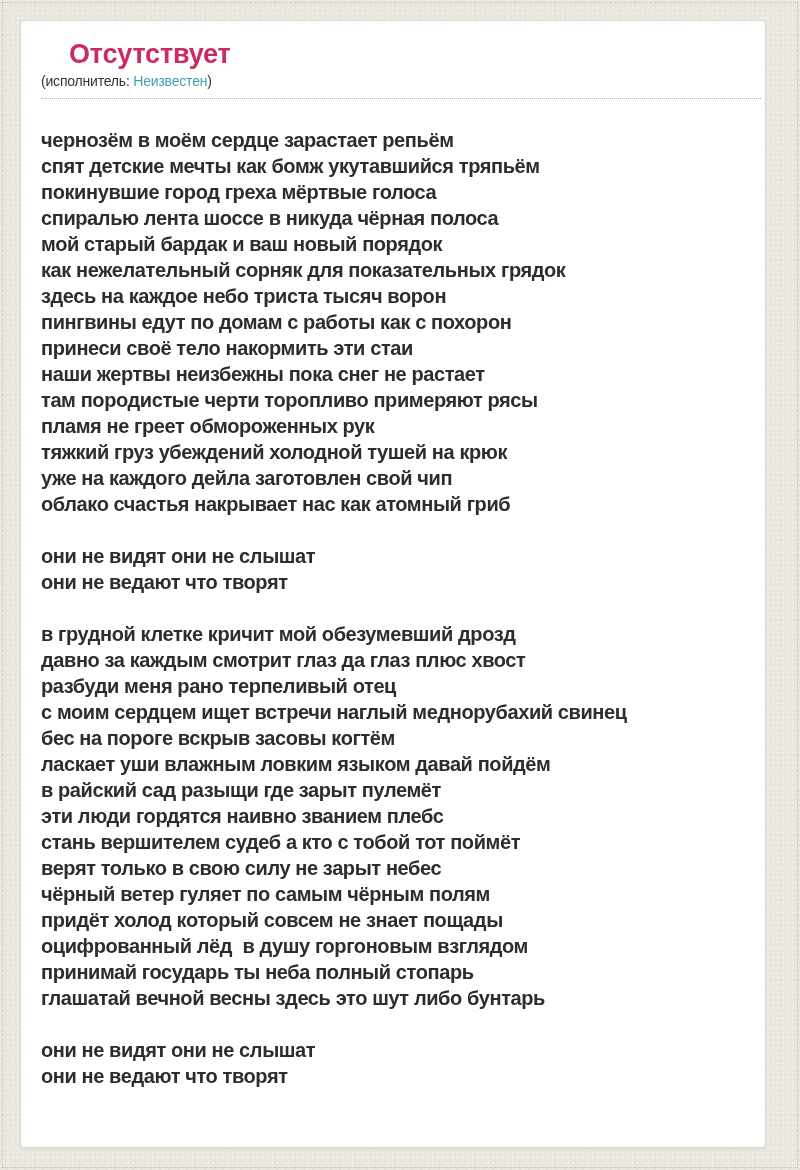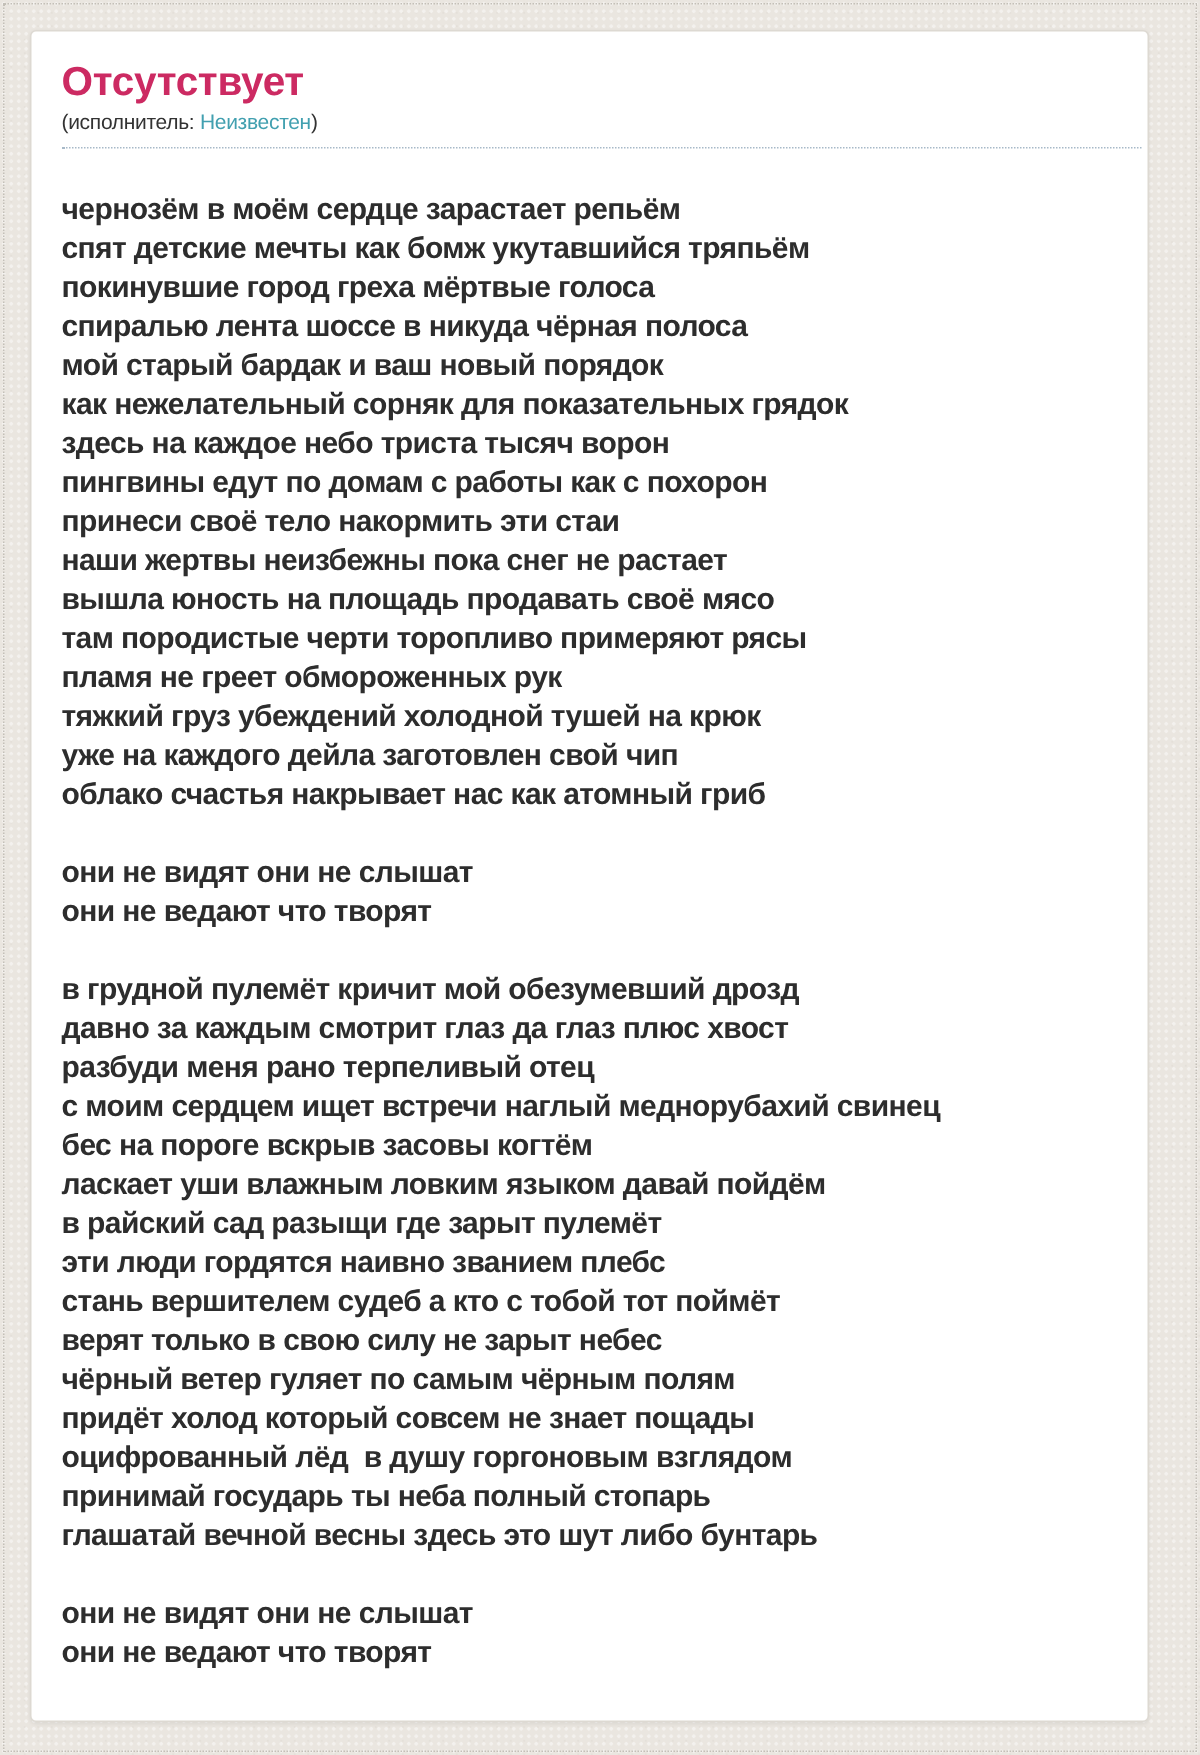--- a/index.html
+++ b/index.html
@@ -38,20 +38,21 @@
     border-radius:4px;
     box-shadow:0 1px 3px rgba(0,0,0,.07);
     padding:19px 4px 0 20px;
   }
   .title{
     font-size:27px;
     line-height:29px;
     font-weight:bold;
     color:var(--accent_title);
     letter-spacing:-0.2px;
+    margin-left:28px;
   }
   .subtitle{
     margin-top:3px;
     font-size:14px;
     line-height:19px;
     color:#333333;
     white-space:pre-wrap;
     padding-bottom:7px;
     border-bottom:1px dotted #a7b9c8;
     letter-spacing:-0.2px;
@@ -89,31 +90,30 @@
       <div class="lyric-line">чернозём в моём сердце зарастает репьём</div>
       <div class="lyric-line">спят детские мечты как бомж укутавшийся тряпьём</div>
       <div class="lyric-line">покинувшие город греха мёртвые голоса</div>
       <div class="lyric-line">спиралью лента шоссе в никуда чёрная полоса</div>
       <div class="lyric-line">мой старый бардак и ваш новый порядок</div>
       <div class="lyric-line">как нежелательный сорняк для показательных грядок</div>
       <div class="lyric-line">здесь на каждое небо триста тысяч ворон</div>
       <div class="lyric-line">пингвины едут по домам с работы как с похорон</div>
       <div class="lyric-line">принеси своё тело накормить эти стаи</div>
       <div class="lyric-line">наши жертвы неизбежны пока снег не растает</div>
-      <div class="lyric-line">вышла юность на площадь продавать своё мясо</div>
       <div class="lyric-line">там породистые черти торопливо примеряют рясы</div>
       <div class="lyric-line">пламя не греет обмороженных рук</div>
       <div class="lyric-line">тяжкий груз убеждений холодной тушей на крюк</div>
       <div class="lyric-line">уже на каждого дейла заготовлен свой чип</div>
       <div class="lyric-line">облако счастья накрывает нас как атомный гриб</div>
       <div class="lyric-line"></div>
       <div class="lyric-line">они не видят они не слышат</div>
       <div class="lyric-line">они не ведают что творят</div>
       <div class="lyric-line"></div>
-      <div class="lyric-line">в грудной пулемёт кричит мой обезумевший дрозд</div>
+      <div class="lyric-line">в грудной клетке кричит мой обезумевший дрозд</div>
       <div class="lyric-line">давно за каждым смотрит глаз да глаз плюс хвост</div>
       <div class="lyric-line">разбуди меня рано терпеливый отец</div>
       <div class="lyric-line">с моим сердцем ищет встречи наглый меднорубахий свинец</div>
       <div class="lyric-line">бес на пороге вскрыв засовы когтём</div>
       <div class="lyric-line">ласкает уши влажным ловким языком давай пойдём</div>
       <div class="lyric-line">в райский сад разыщи где зарыт пулемёт</div>
       <div class="lyric-line">эти люди гордятся наивно званием плебс</div>
       <div class="lyric-line">стань вершителем судеб а кто с тобой тот поймёт</div>
       <div class="lyric-line">верят только в свою силу не зарыт небес</div>
       <div class="lyric-line">чёрный ветер гуляет по самым чёрным полям</div>

